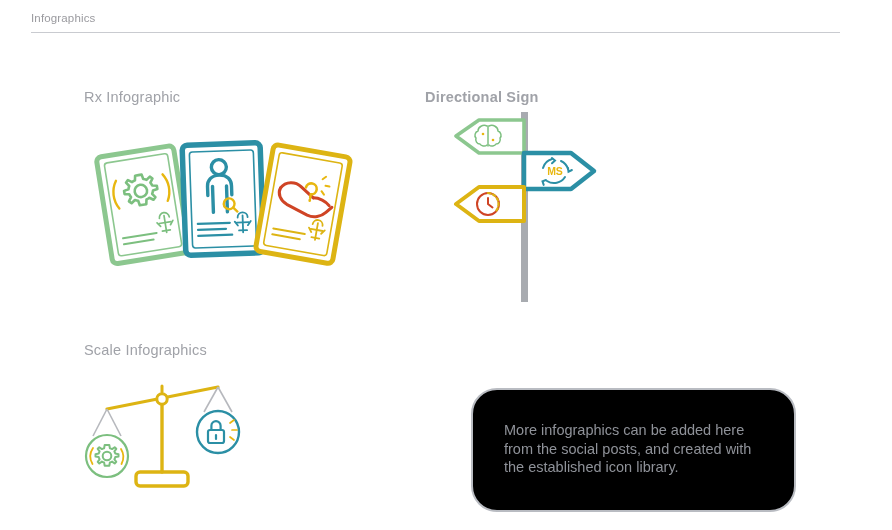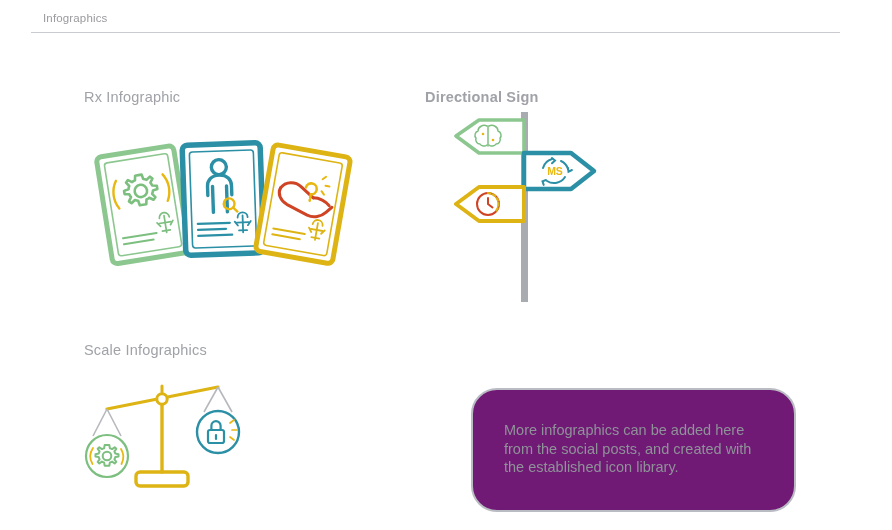--- a/index.html
+++ b/index.html
@@ -25,21 +25,20 @@
     height: 34px;
   }
   .header-label {
     position: absolute;
     left: 31px;
     top: 12px;
     font-size: 11.5px;
     color: #9a9a9f;
     letter-spacing: 0.15px;
     font-family: "Liberation Sans", sans-serif;
-    margin-left: 12px;
   }
   .header-rule {
     position: absolute;
     left: 31px;
     top: 32px;
     width: 809px;
     height: 1px;
     background: #c9cbd0;
   }
 
@@ -67,21 +66,21 @@
   
   .note-box {
     position: absolute;
     left: 471px;
     top: 388px;
     width: 325px;
     height: 124px;
     box-sizing: border-box;
     border: 2px solid #b9bcc2;
     border-radius: 26px;
-    background: #701a75;
+    background: #000000;
   }
   .note-text {
     position: absolute;
     left: 31px;
     top: 31px;
     width: 268px;
     font-size: 14.5px;
     line-height: 18.5px;
     color: #8f9299;
     font-family: "Liberation Sans", sans-serif;

